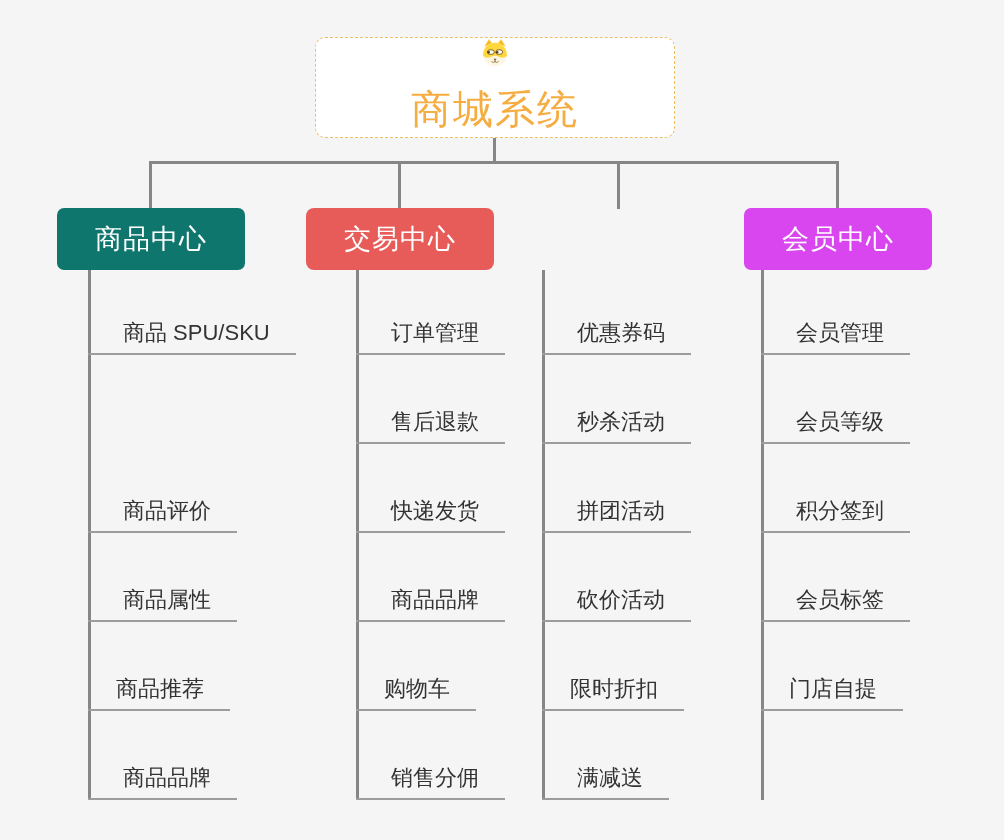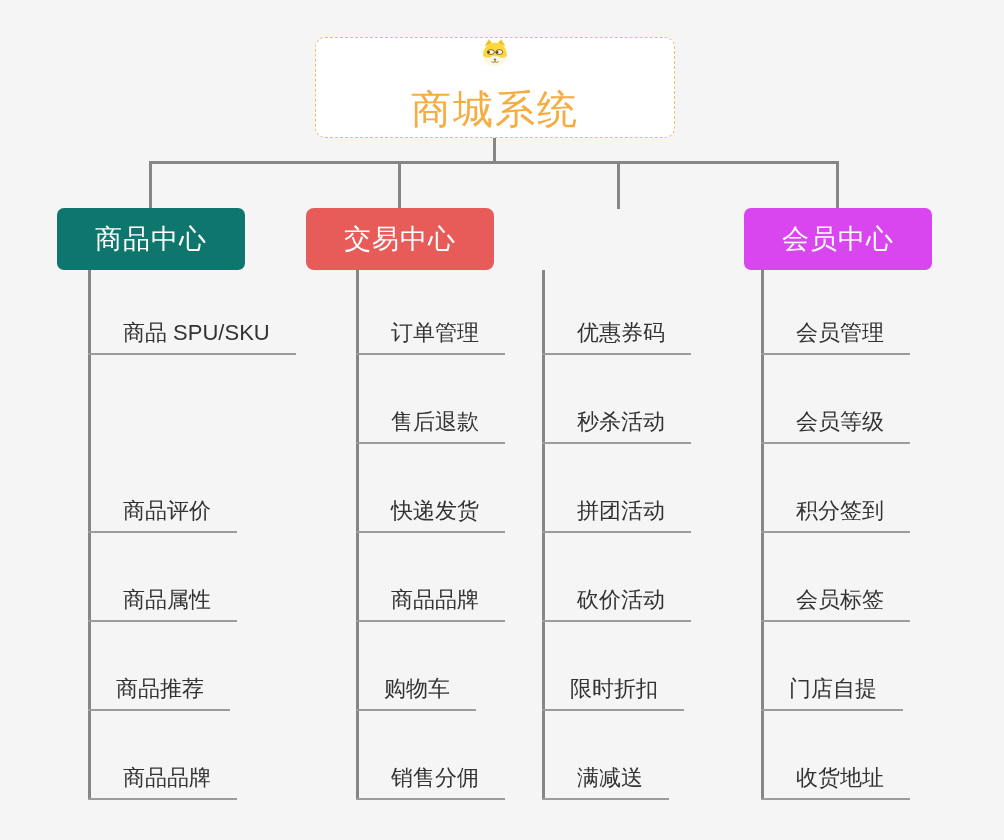--- a/index.html
+++ b/index.html
@@ -163,16 +163,15 @@
     <div class="item i5">满减送</div>
   </div>
 
   <div class="col c3">
     <div class="trunk"></div>
     <div class="item i0">会员管理</div>
     <div class="item i1">会员等级</div>
     <div class="item i2">积分签到</div>
     <div class="item i3">会员标签</div>
     <div class="item i4">门店自提</div>
-    <div class="item i5">收货地址</div>
   </div>
 
 </div>
 
 </body></html>

